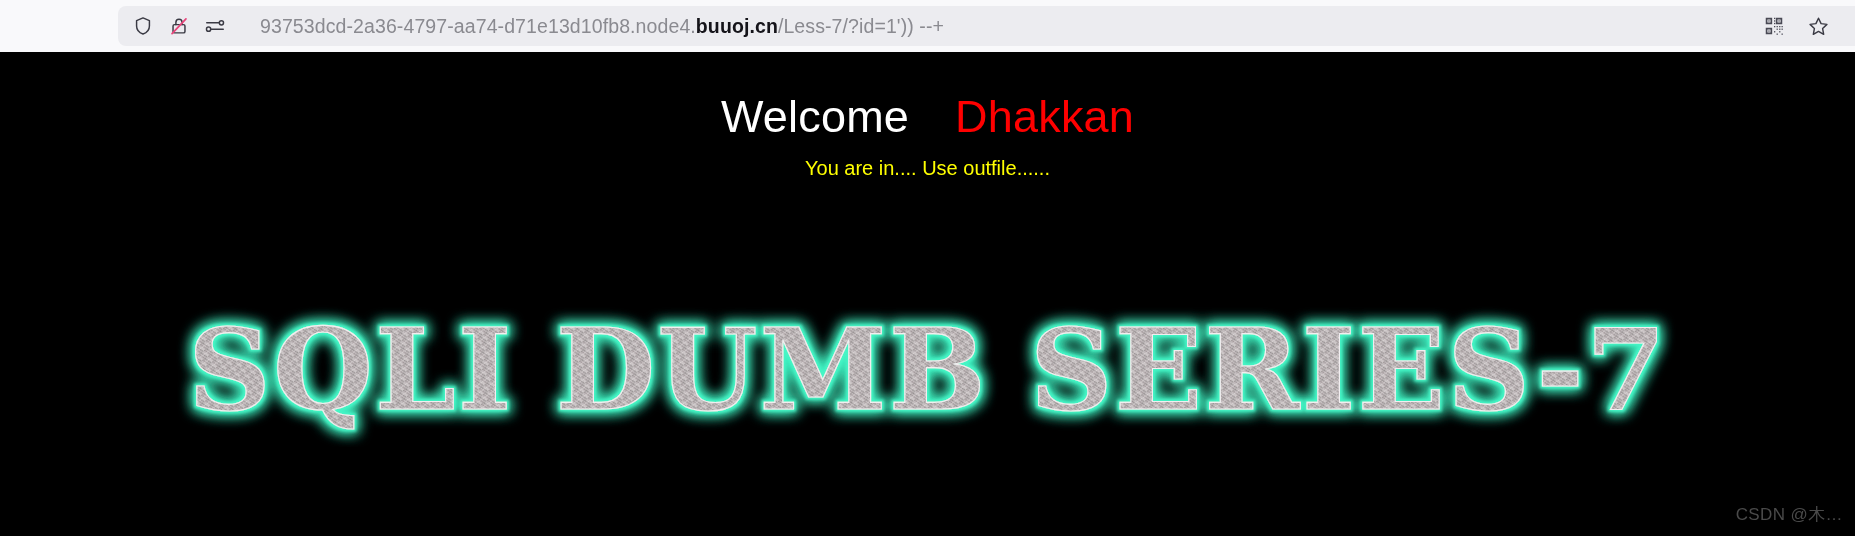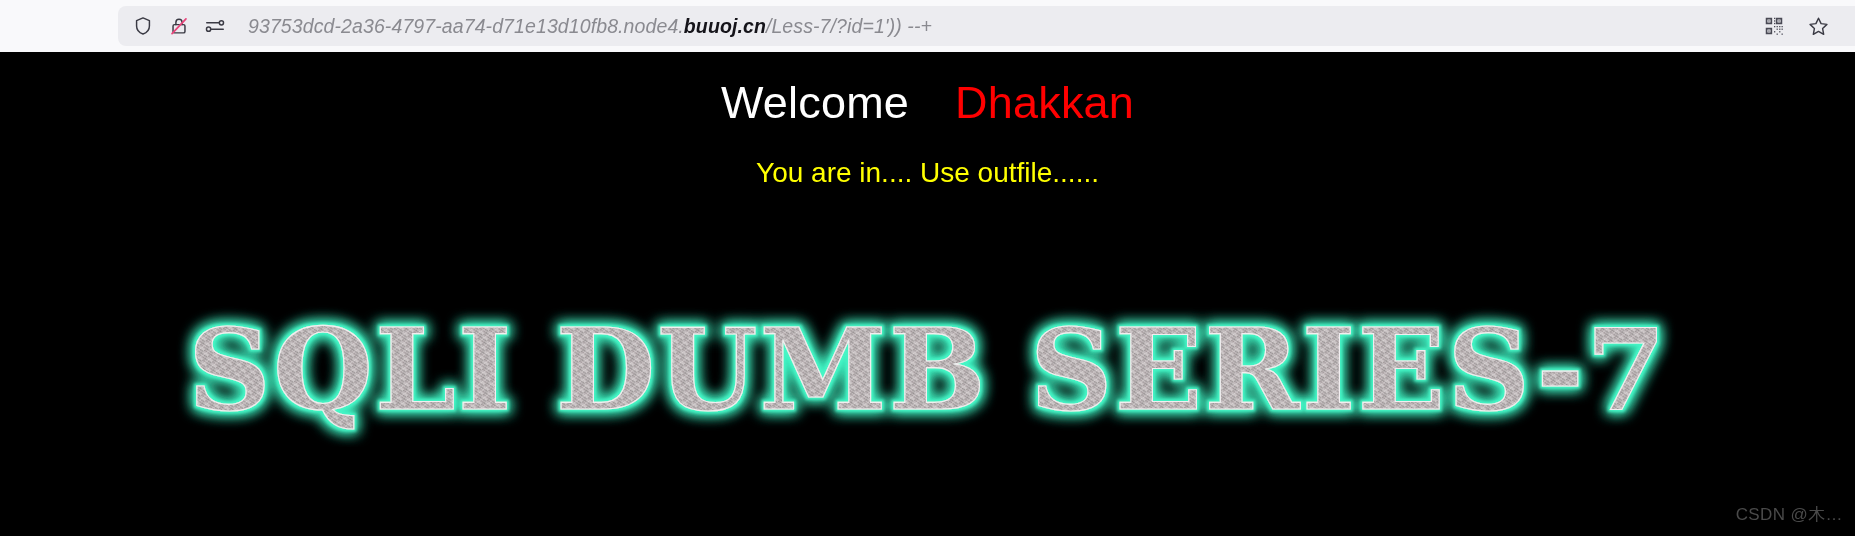--- a/index.html
+++ b/index.html
@@ -41,29 +41,28 @@
   }
 
   .ic{
     width:22px; height:22px;
     display:block;
     flex:0 0 auto;
     cursor:pointer;
   }
 
   .url-text{
-    margin-left:22px;
+    margin-left:34px;
     font-size:19.5px;
     color:#8a8a90;
     white-space:nowrap;
     overflow:hidden;
     letter-spacing:0.1px;
     flex:1 1 auto;
     font-family:"Liberation Sans", sans-serif;
-    font-style:italic;
   }
   .url-text .host{ color:#15141a; font-weight:600; }
 
   .urlbar-right{
     display:flex;
     align-items:center;
     gap:22px;
     flex:0 0 auto;
     padding-right:14px;
   }
@@ -72,21 +71,21 @@
   .page{
     position:absolute;
     left:0; top:52px;
     width:1855px; height:484px;
     background:#000;
     overflow:hidden;
   }
 
   .welcome-line{
     position:absolute;
-    left:0; top:25px;
+    left:0; top:39px;
     width:1855px;
     text-align:center;
     white-space:nowrap;
   }
   .welcome-word{
     font-size:45px;
     color:#ffffff;
     font-weight:400;
     letter-spacing:0.2px;
   }
@@ -96,21 +95,21 @@
     font-weight:400;
     margin-left:46px;
     letter-spacing:0.2px;
   }
 
   .outfile-line{
     position:absolute;
     left:0; top:105px;
     width:1855px;
     text-align:center;
-    font-size:28px;
+    font-size:20px;
     color:#ffff00;
     white-space:nowrap;
   }
 
   
   .banner-wrap{
     position:absolute;
     left:0; top:245px;
     width:1855px;
     text-align:center;

